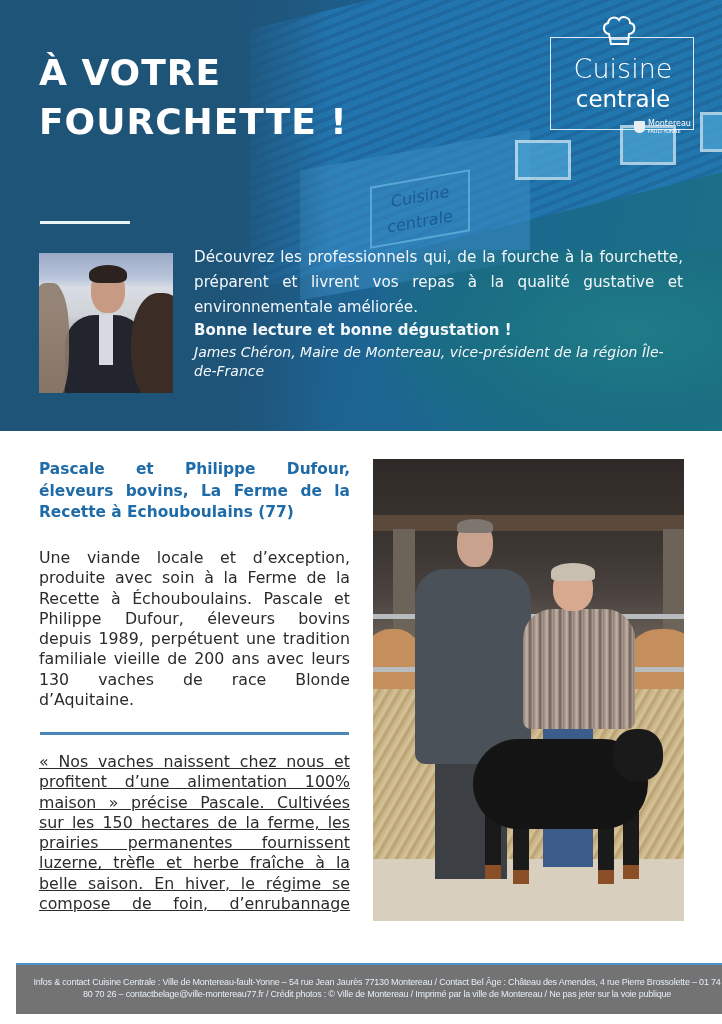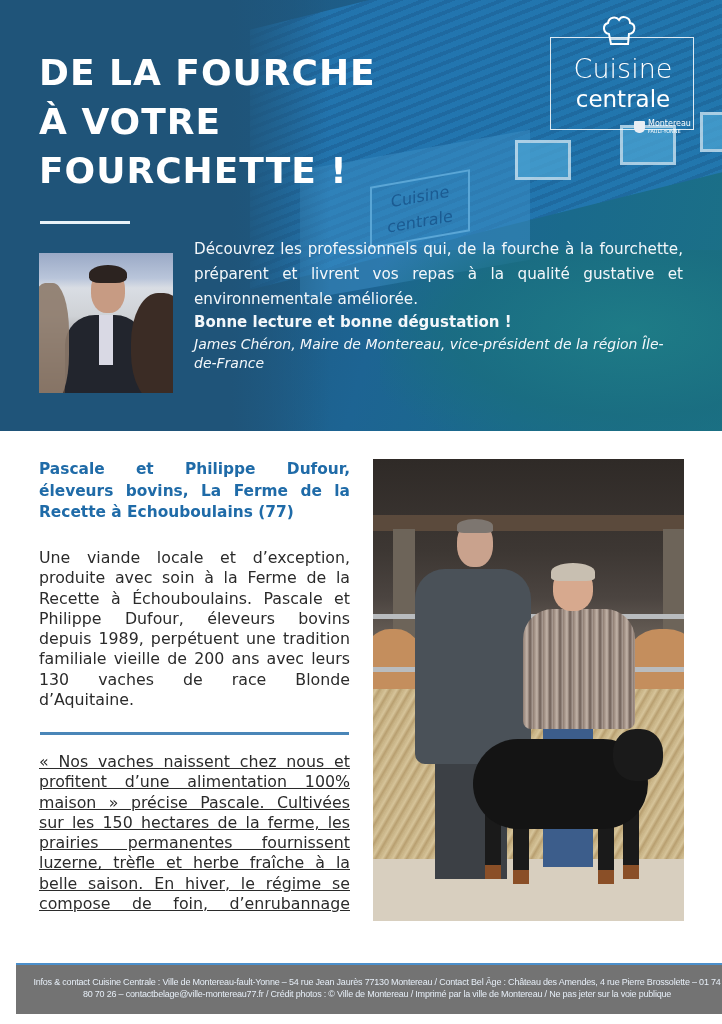--- a/index.html
+++ b/index.html
@@ -68,21 +68,21 @@
     position: absolute; left: 39px; top: 253px; width: 134px; height: 140px; overflow: hidden;
     background: linear-gradient(180deg, #9aa9c6 0%, #b9c5da 18%, #d9dde4 25%, #cfd2d6 45%, #4a3c35 100%);
   }
   .mp-head { position: absolute; left: 52px; top: 16px; width: 34px; height: 44px; border-radius: 45%; background: #c79b83; }
   .mp-hair { position: absolute; left: 50px; top: 12px; width: 38px; height: 18px; border-radius: 50% 50% 30% 30%; background: #2c2320; }
   .mp-body { position: absolute; left: 26px; top: 62px; width: 80px; height: 90px; border-radius: 30px 30px 0 0; background: #22252d; }
   .mp-shirt { position: absolute; left: 60px; top: 62px; width: 14px; height: 50px; background: #d9d9e4; }
   .mp-left { position: absolute; left: -10px; top: 30px; width: 40px; height: 120px; border-radius: 40%; background: #8d7a6a; opacity: .9; }
   .mp-right { position: absolute; left: 92px; top: 40px; width: 60px; height: 110px; border-radius: 45%; background: #3b2c25; }
 
-  .intro { position: absolute; left: 194px; top: 237px; width: 489px; color: #f3f7fa; }
+  .intro { position: absolute; left: 194px; top: 245px; width: 489px; color: #f3f7fa; }
   .intro-p { font-size: 15.2px; line-height: 25px; text-align: justify; text-align-last: left; }
   .intro-bold { font-size: 15px; line-height: 20px; font-weight: bold; }
   .intro-sign { font-size: 14px; line-height: 19px; font-style: italic; margin-top: 3px; }
 
   
   .article-title {
     position: absolute; left: 39px; top: 459px; width: 311px;
     color: #1f6ba8; font-weight: bold; font-size: 15.4px; line-height: 21.5px;
     text-align: justify; text-align-last: left;
   }
@@ -141,21 +141,20 @@
   <div class="bg-window" style="left:620px; top:125px;"></div>
   <div class="bg-window" style="left:700px; top:112px;"></div>
   <div class="bg-sign">
     <span>Cuisine</span>
     <span>centrale</span>
   </div>
   <div class="bg-grass"></div>
   <div class="bg-shade"></div>
 
   <h1 class="hero-title">
-    <span style="display:block">DE LA FOURCHE</span>
     <span style="display:block">À VOTRE</span>
     <span style="display:block">FOURCHETTE !</span>
   </h1>
   <div class="hero-rule"></div>
 
   <div class="logo-box"></div>
   <svg class="logo-hat" viewBox="0 0 36 34">
     <path d="M8 20 C2 19 1 11 7 9 C8 3 15 2 18 6 C21 1 29 3 29 9 C35 10 35 19 28 20 L27 30 L10 30 Z" fill="none" stroke="#ffffff" stroke-width="2"></path>
     <line x1="10" y1="25" x2="27" y2="25" stroke="#ffffff" stroke-width="1.5"></line>
   </svg>

